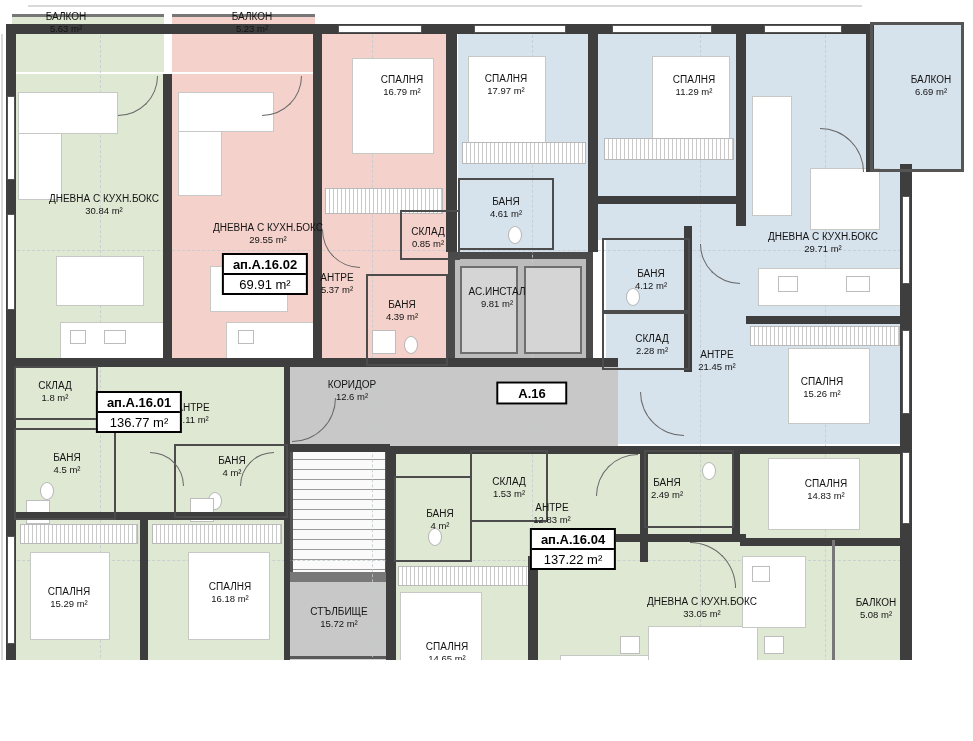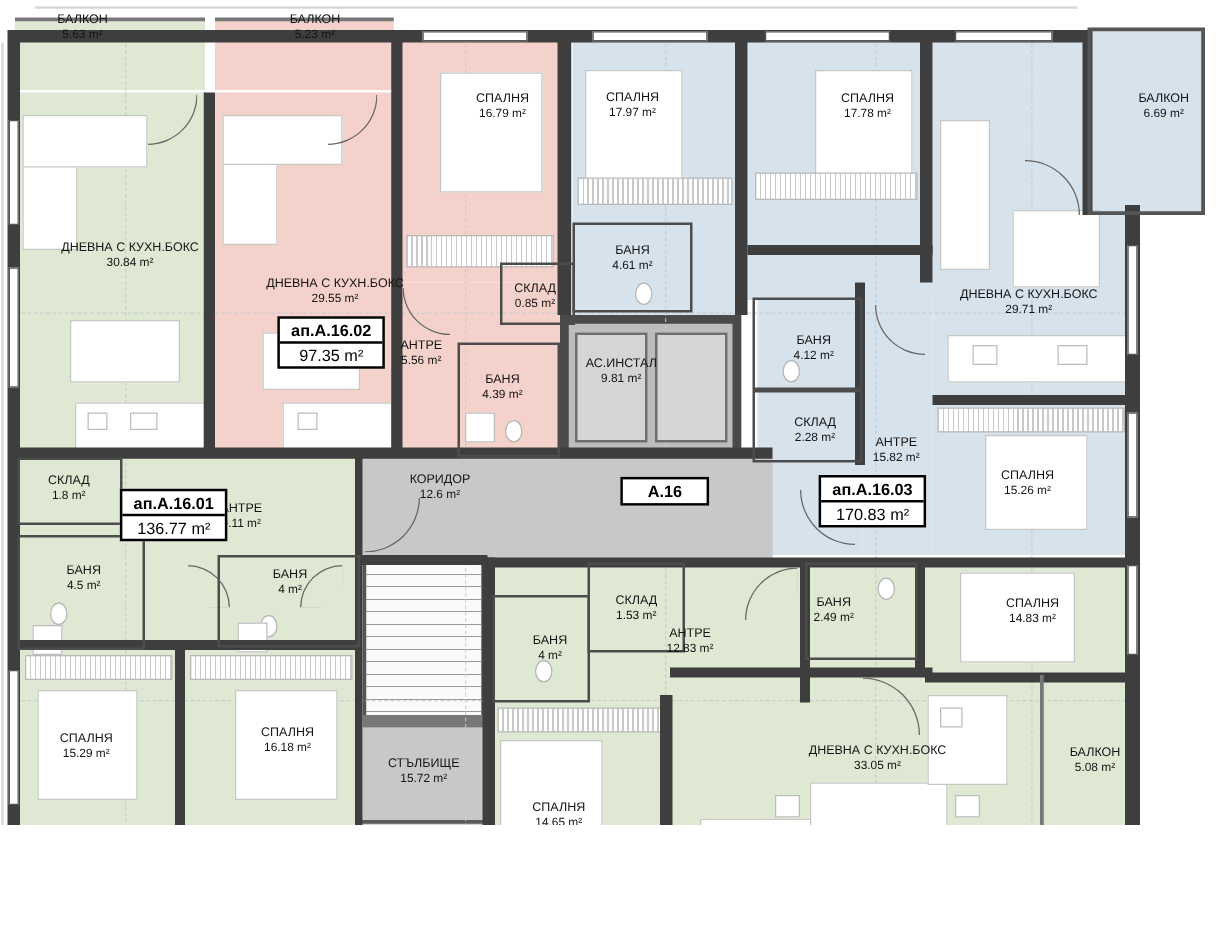--- a/index.html
+++ b/index.html
@@ -218,31 +218,31 @@
   <div class="abs door z15" style="left:150px;top:452px;width:34px;height:34px;border-width:1px 1px 0 0;border-radius:0 100% 0 0"></div>
   <div class="abs door z15" style="left:240px;top:452px;width:34px;height:34px;border-width:1px 0 0 1px;border-radius:100% 0 0 0"></div>
   <div class="abs door z15" style="left:690px;top:542px;width:46px;height:46px;border-width:1px 1px 0 0;border-radius:0 100% 0 0"></div>
   <div class="abs door z15" style="left:700px;top:244px;width:40px;height:40px;border-width:0 0 1px 1px;border-radius:0 0 0 100%"></div>
 
   <div class="rl" style="left:66px;top:22px"><span class="nm">БАЛКОН</span><span class="ar">5.63 m²</span></div>
   <div class="rl" style="left:252px;top:22px"><span class="nm">БАЛКОН</span><span class="ar">5.23 m²</span></div>
   <div class="rl" style="left:104px;top:204px"><span class="nm">ДНЕВНА С КУХН.БОКС</span><span class="ar">30.84 m²</span></div>
   <div class="rl" style="left:268px;top:233px"><span class="nm">ДНЕВНА С КУХН.БОКС</span><span class="ar">29.55 m²</span></div>
   <div class="rl" style="left:402px;top:85px"><span class="nm">СПАЛНЯ</span><span class="ar">16.79 m²</span></div>
-  <div class="rl" style="left:337px;top:283px"><span class="nm">АНТРЕ</span><span class="ar">5.56 m²</span></div>
+  <div class="rl" style="left:337px;top:283px"><span class="nm">АНТРЕ</span><span class="ar">5.37 m²</span></div>
   <div class="rl" style="left:428px;top:237px"><span class="nm">СКЛАД</span><span class="ar">0.85 m²</span></div>
   <div class="rl" style="left:402px;top:310px"><span class="nm">БАНЯ</span><span class="ar">4.39 m²</span></div>
   <div class="rl" style="left:506px;top:84px"><span class="nm">СПАЛНЯ</span><span class="ar">17.97 m²</span></div>
   <div class="rl" style="left:506px;top:207px"><span class="nm">БАНЯ</span><span class="ar">4.61 m²</span></div>
-  <div class="rl" style="left:694px;top:85px"><span class="nm">СПАЛНЯ</span><span class="ar">17.78 m²</span></div>
+  <div class="rl" style="left:694px;top:85px"><span class="nm">СПАЛНЯ</span><span class="ar">11.29 m²</span></div>
   <div class="rl" style="left:823px;top:242px"><span class="nm">ДНЕВНА С КУХН.БОКС</span><span class="ar">29.71 m²</span></div>
   <div class="rl" style="left:931px;top:85px"><span class="nm">БАЛКОН</span><span class="ar">6.69 m²</span></div>
   <div class="rl" style="left:651px;top:279px"><span class="nm">БАНЯ</span><span class="ar">4.12 m²</span></div>
   <div class="rl" style="left:652px;top:344px"><span class="nm">СКЛАД</span><span class="ar">2.28 m²</span></div>
-  <div class="rl" style="left:717px;top:360px"><span class="nm">АНТРЕ</span><span class="ar">15.82 m²</span></div>
+  <div class="rl" style="left:717px;top:360px"><span class="nm">АНТРЕ</span><span class="ar">21.45 m²</span></div>
   <div class="rl" style="left:822px;top:387px"><span class="nm">СПАЛНЯ</span><span class="ar">15.26 m²</span></div>
   <div class="rl" style="left:352px;top:390px"><span class="nm">КОРИДОР</span><span class="ar">12.6 m²</span></div>
   <div class="rl" style="left:497px;top:297px"><span class="nm">АС.ИНСТАЛ</span><span class="ar">9.81 m²</span></div>
   <div class="rl" style="left:55px;top:391px"><span class="nm">СКЛАД</span><span class="ar">1.8 m²</span></div>
   <div class="rl" style="left:193px;top:413px"><span class="nm">АНТРЕ</span><span class="ar">9.11 m²</span></div>
   <div class="rl" style="left:67px;top:463px"><span class="nm">БАНЯ</span><span class="ar">4.5 m²</span></div>
   <div class="rl" style="left:232px;top:466px"><span class="nm">БАНЯ</span><span class="ar">4 m²</span></div>
   <div class="rl" style="left:69px;top:597px"><span class="nm">СПАЛНЯ</span><span class="ar">15.29 m²</span></div>
   <div class="rl" style="left:230px;top:592px"><span class="nm">СПАЛНЯ</span><span class="ar">16.18 m²</span></div>
   <div class="rl" style="left:339px;top:617px"><span class="nm">СТЪЛБИЩЕ</span><span class="ar">15.72 m²</span></div>
@@ -255,21 +255,21 @@
   <div class="rl" style="left:447px;top:652px"><span class="nm">СПАЛНЯ</span><span class="ar">14.65 m²</span></div>
   <div class="rl" style="left:702px;top:607px"><span class="nm">ДНЕВНА С КУХН.БОКС</span><span class="ar">33.05 m²</span></div>
   <div class="rl" style="left:876px;top:608px"><span class="nm">БАЛКОН</span><span class="ar">5.08 m²</span></div>
 
   <div class="ubox" style="left:139px;top:412px">
     <div class="un">ап.А.16.01</div>
     <div class="ua">136.77 m²</div>
   </div>
   <div class="ubox" style="left:265px;top:274px">
     <div class="un">ап.А.16.02</div>
-    <div class="ua">97.35 m²</div>
+    <div class="ua">69.91 m²</div>
   </div>
-  <div class="ubox" style="left:698px;top:401px">
-    <div class="un">ап.А.16.03</div>
-    <div class="ua">170.83 m²</div>
+  <div class="ubox" style="left:573px;top:549px">
+    <div class="un">ап.А.16.04</div>
+    <div class="ua">137.22 m²</div>
   </div>
   <div class="bbox" style="left:532px;top:393px">А.16</div>
 
 </div>
 
 </body></html>

